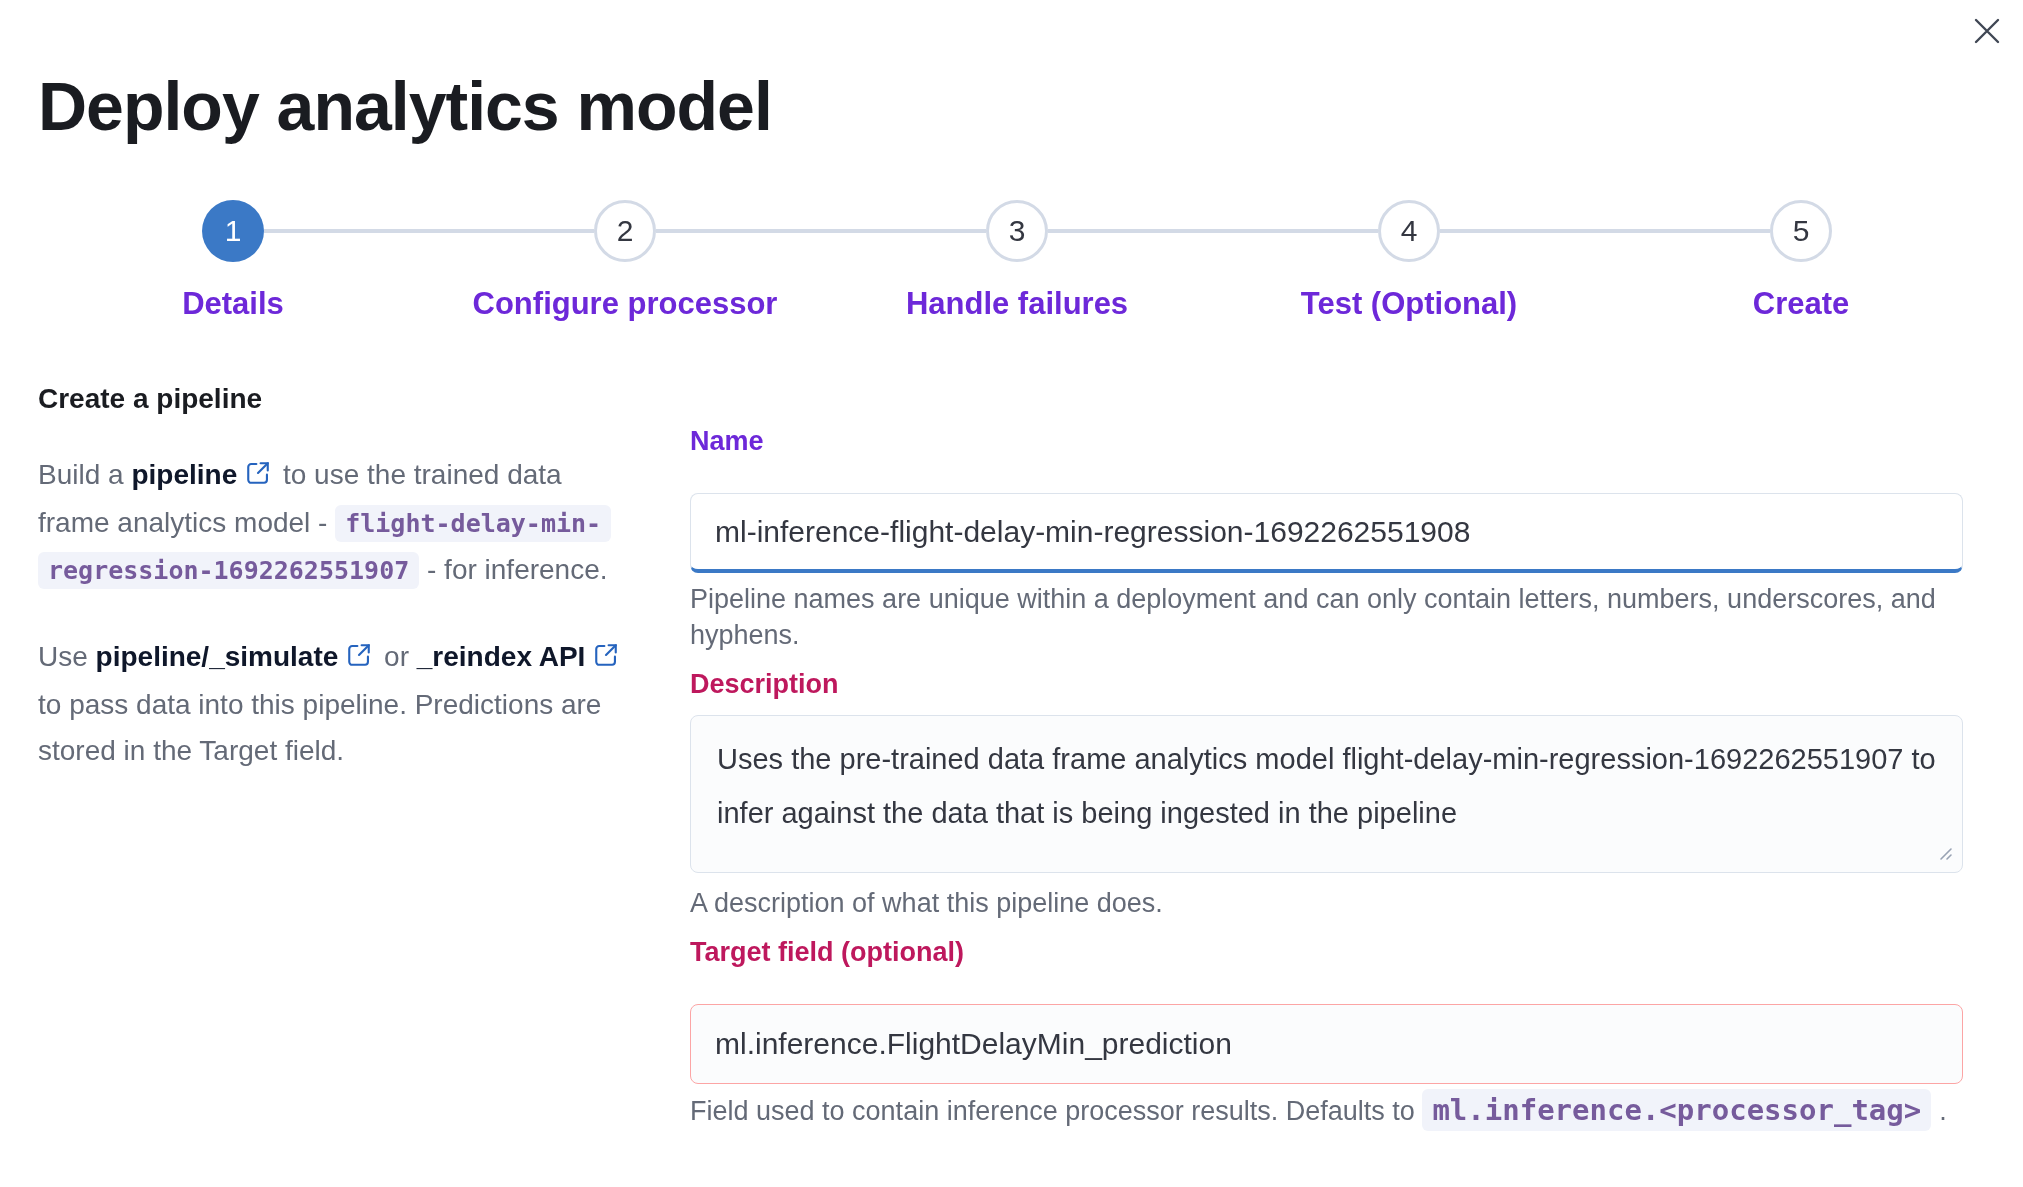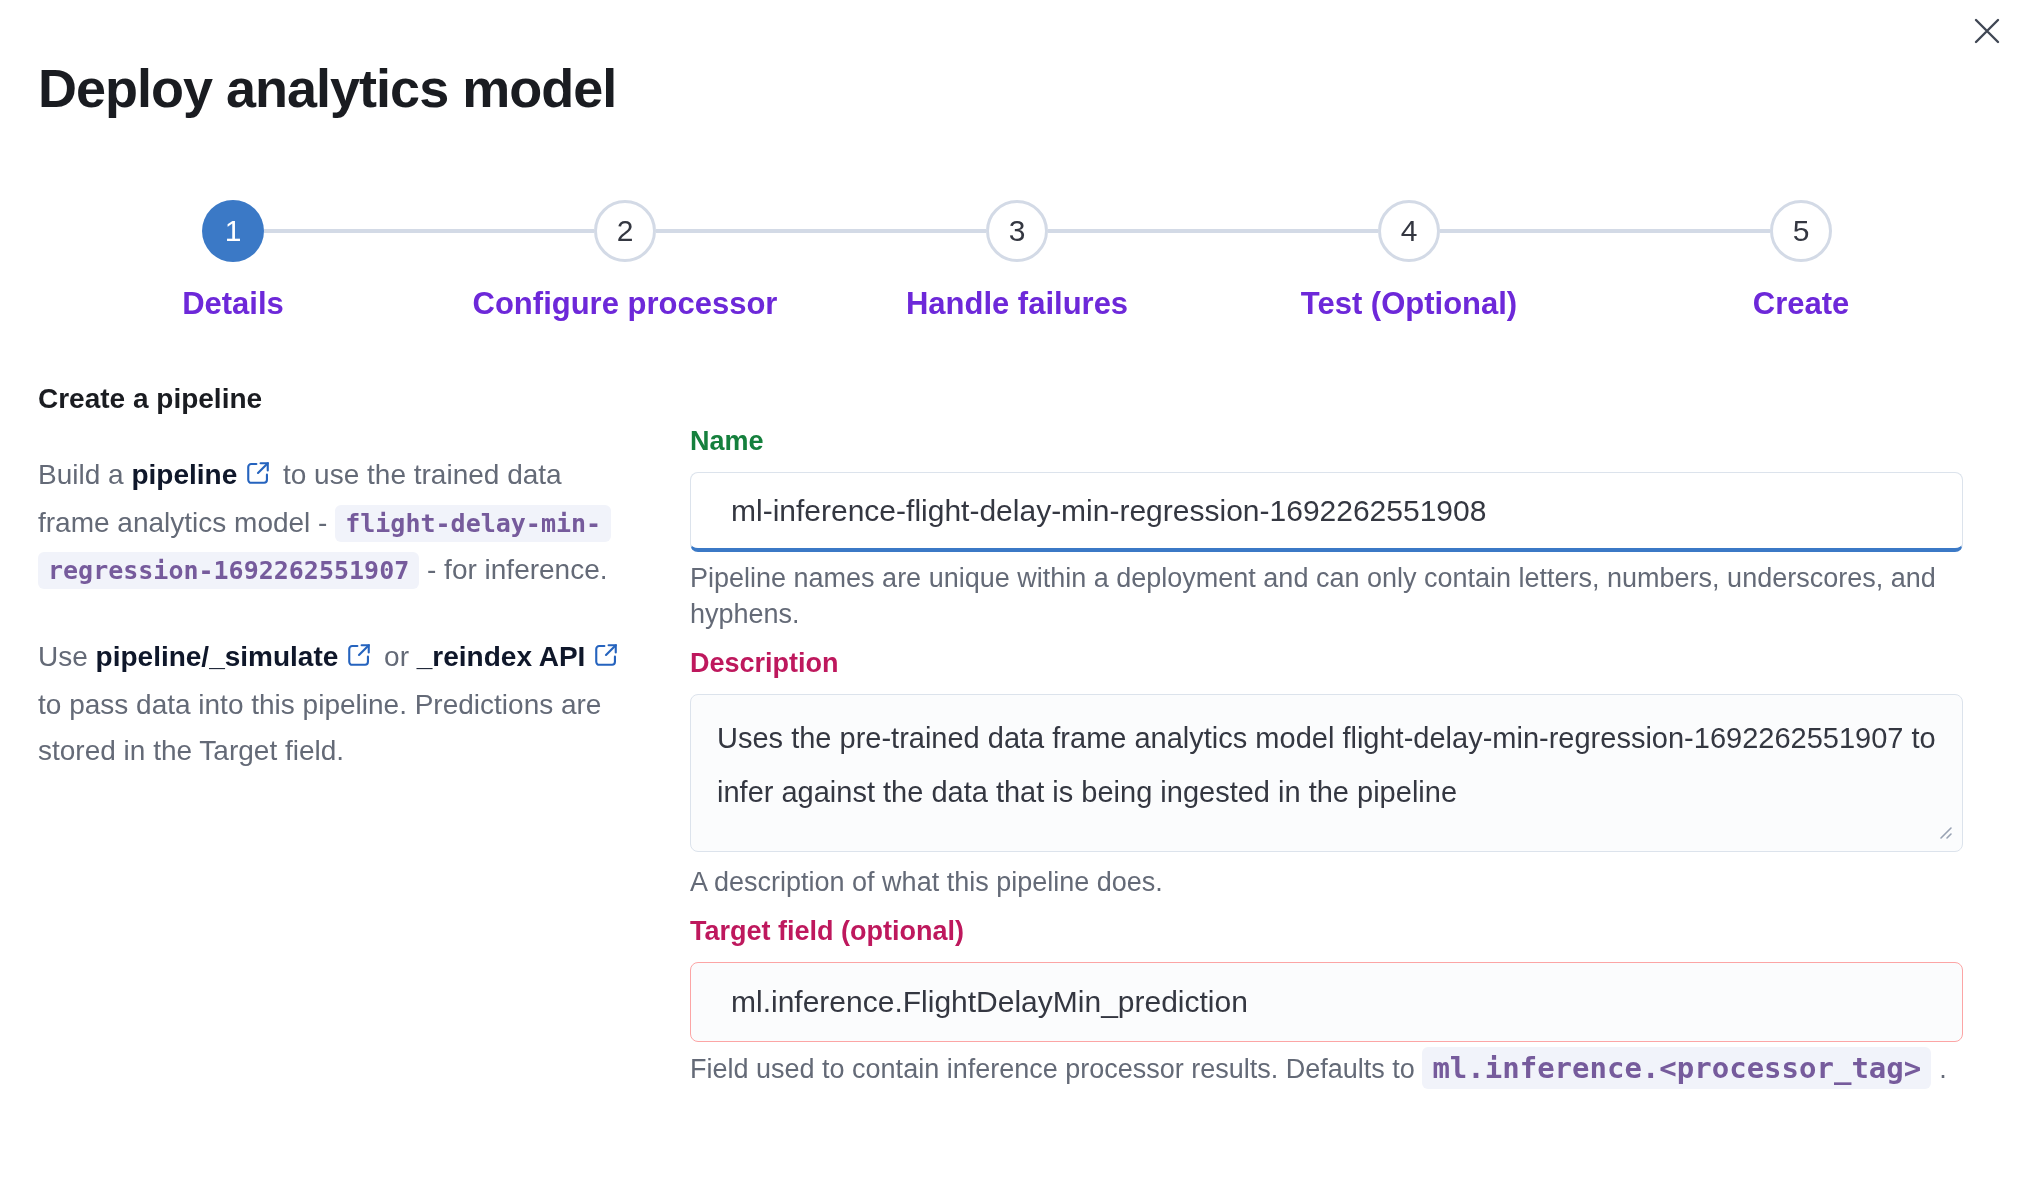--- a/index.html
+++ b/index.html
@@ -8,21 +8,21 @@
     background: #ffffff;
     font-family: "Liberation Sans", "DejaVu Sans", sans-serif;
     position: relative;
     overflow: hidden;
     color: #343741;
   }
 
   
   .dialog-title {
     position: absolute; left: 38px; top: 20px;
-    font-size: 54px; font-weight: 700; color: #1A1C21;
+    font-size: 68px; font-weight: 700; color: #1A1C21;
     letter-spacing: -1px; line-height: 1.2;
   }
   .close-btn {
     position: absolute; top: 8px; right: 12px;
     width: 48px; height: 48px;
     background: none; border: none; padding: 0;
     display: flex; align-items: center; justify-content: center;
     cursor: pointer;
   }
 
@@ -72,25 +72,25 @@
   }
 
   
   .form { position: absolute; left: 690px; top: 424px; width: 1273px; }
   .field { margin-bottom: 14px; }
   .field.gap-lg { margin-bottom: 24px; }
   .field-label {
     display: block; font-size: 27px; font-weight: 700;
     color: #be185d; line-height: 34px; margin-bottom: 14px;
   }
-  .field-label.focused { color: #15803d; }
+  .field-label.focused { color: #6d28d9; }
   .text-input {
     box-sizing: border-box; width: 100%; height: 80px;
     font-family: inherit; font-size: 30px; color: #343741;
-    padding: 0 40px; outline: none;
+    padding: 0 24px; outline: none; margin-top: 21px;
   }
   .name-input {
     background: #ffffff;
     border: 1px solid #DCE3EC; border-bottom: 4px solid #3B79C6;
     border-radius: 8px;
   }
   .plain-input {
     background: #FBFCFD;
     border: 1px solid #fca5a5; border-radius: 8px;
   }

